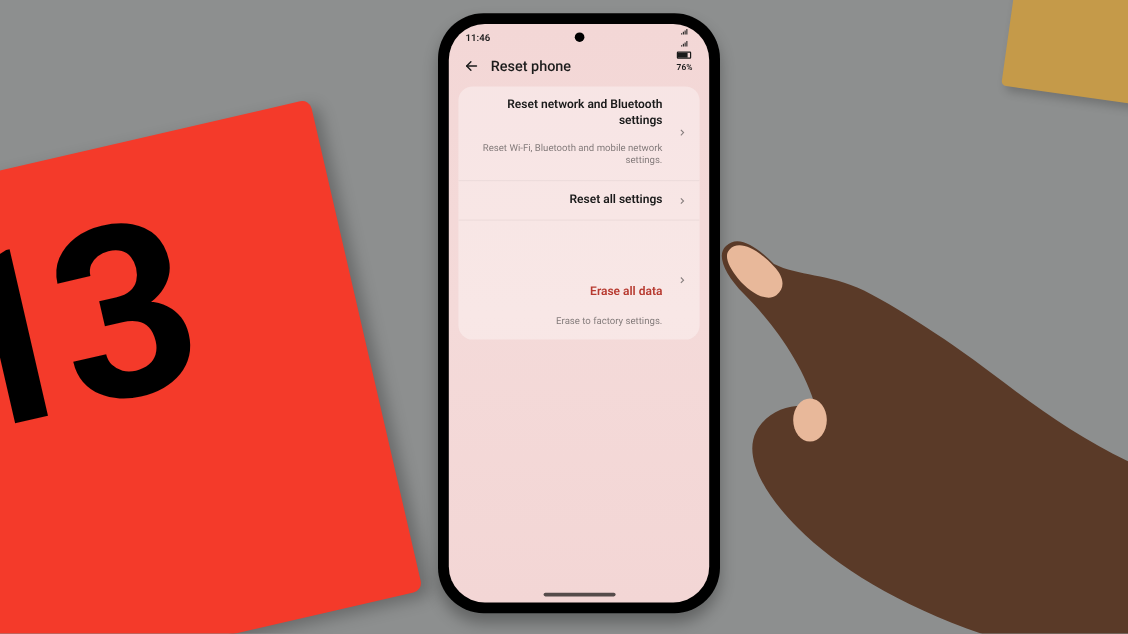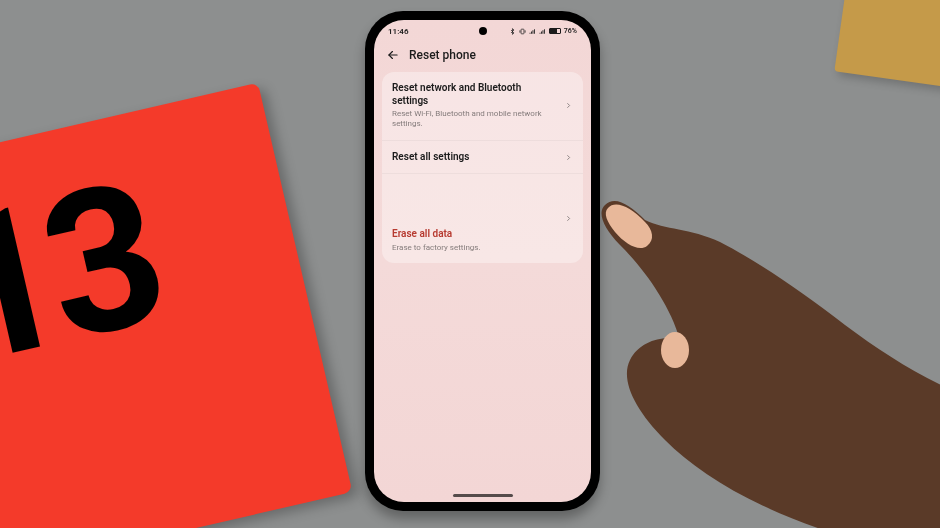--- a/index.html
+++ b/index.html
@@ -103,20 +103,21 @@
     padding: 0 14px;
     font-size: 8px;
     font-weight: 600;
     color: #1b1b1b;
   }
   .status-right {
     display: flex;
     align-items: center;
     gap: 3px;
     font-size: 7px;
+    flex-direction: column;
   }
   .status-right svg { width: 7px; height: 7px; }
   .batt {
     width: 12px; height: 6px;
     border: 0.8px solid #1b1b1b;
     border-radius: 1px;
     position: relative;
     display:inline-block;
   }
   .batt::after{ content:""; position:absolute; left:0; top:0; bottom:0; width:76%; background:#1b1b1b; }
@@ -140,35 +141,36 @@
     margin: 0 8px;
     background: rgba(255,255,255,0.35);
     border-radius: 12px;
     overflow: hidden;
   }
   .row {
     padding: 10px 10px;
     position: relative;
     display: flex;
     align-items: center;
-  }
-  .row + .row { border-top: 1px solid rgba(0,0,0,0.04); gap: 24px; }
+    text-align: right;
+  }
+  .row + .row { border-top: 1px solid rgba(0,0,0,0.04); }
   .row-text { flex: 1; padding-right: 12px; }
   .row-title {
     font-size: 10px;
     font-weight: 600;
     color: #1b1b1b;
     line-height: 1.25;
   }
   .row-title.danger { color: #b73a30; margin-top: 44px; }
   .row-sub {
     font-size: 8px;
     color: rgba(27,27,27,0.55);
     line-height: 1.3;
-    margin-top: 2px;
+    margin-top: 12px;
   }
   .chev { width: 9px; height: 9px; opacity: .5; flex-shrink:0; }
 
   
   .home-ind {
     position: absolute;
     bottom: 5px;
     left: 50%;
     transform: translateX(-50%);
     width: 60px;

